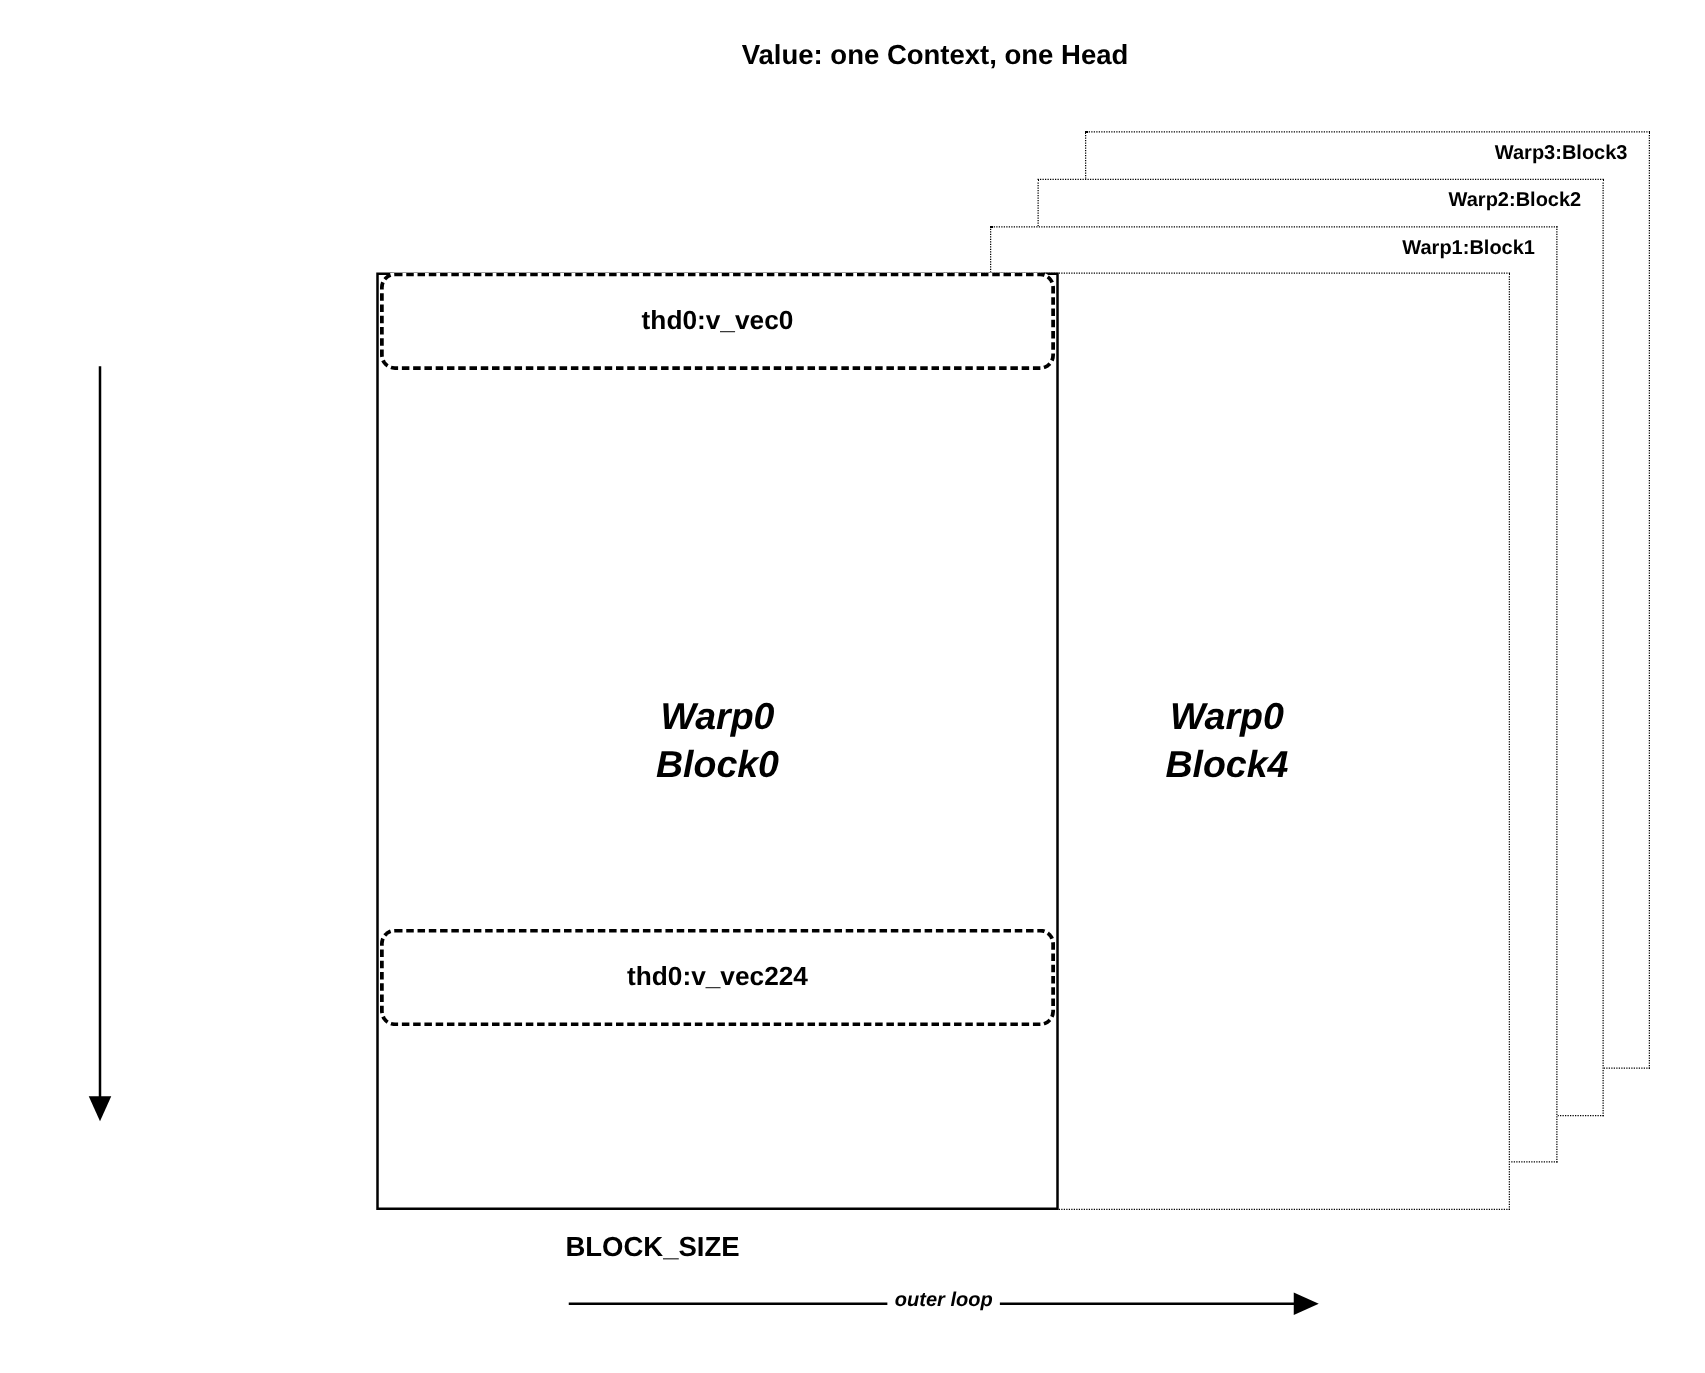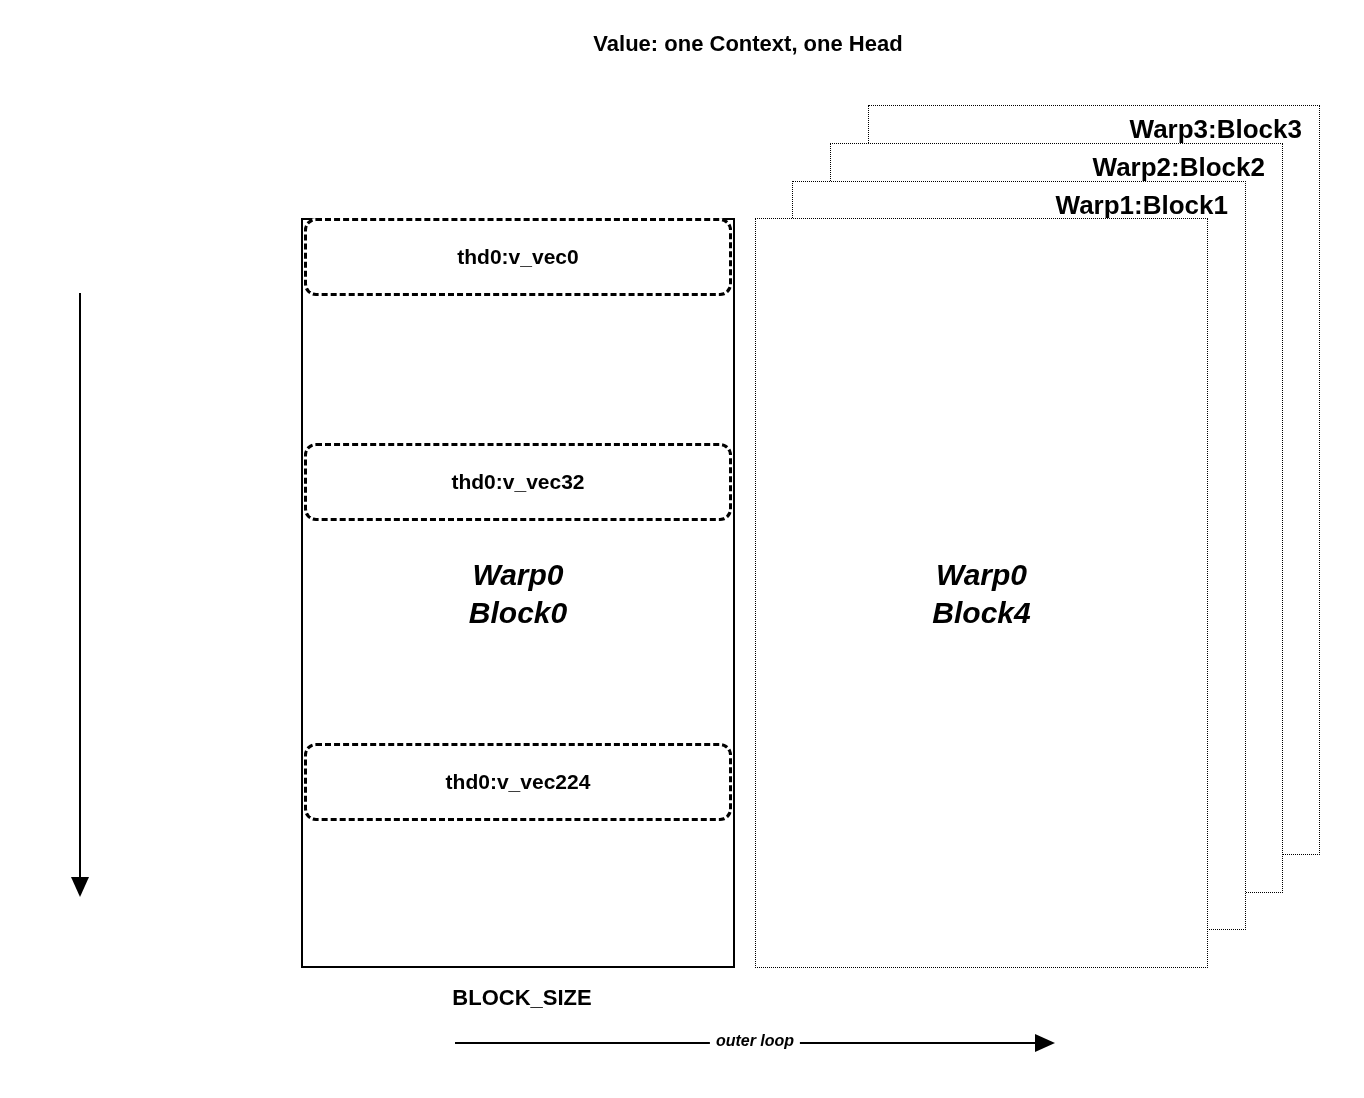--- a/index.html
+++ b/index.html
@@ -14,31 +14,31 @@
   .title {
     position:absolute; top:31px; left:748px; transform:translateX(-50%);
     font-size:22px; font-weight:bold; white-space:nowrap;
   }
   
   .backbox {
     position:absolute; border:1.5px dotted var(--ink); background:var(--bg);
   }
   .backbox .blabel {
     position:absolute; top:8px; right:17px;
-    font-size:26px; font-weight:bold; white-space:nowrap;
+    font-size:16px; font-weight:bold; white-space:nowrap;
   }
   .b3 { left:868px; top:105px; width:452px; height:750px; }
   .b2 { left:830px; top:143px; width:453px; height:750px; }
   .b1 { left:792px; top:181px; width:454px; height:749px; }
   .frontbox {
     position:absolute; left:755px; top:218px; width:453px; height:750px;
     border:1.5px dotted var(--ink); background:var(--bg);
   }
   .solidbox {
-    position:absolute; left:301px; top:218px; width:434px; height:750px;
+    position:absolute; left:301px; top:218px; width:546px; height:750px;
     border:2px solid var(--ink); background:var(--bg);
   }
   .biglabel {
     position:absolute; left:50%; top:50%; transform:translate(-50%,-50%);
     font-size:30px; font-weight:bold; font-style:italic;
     text-align:center; line-height:1.25; white-space:nowrap;
   }
   .cellrow {
     position:absolute; left:1px; right:1px; height:78px;
     display:flex; gap:5px;
@@ -103,23 +103,20 @@
     </div>
   </div>
 
   <div class="solidbox">
     <div class="cellrow r1">
       <div class="cell">
         <span>thd0:v_vec0</span>
       </div>
     </div>
     <div class="cellrow r2">
-      <div class="cell">
-        <span>thd0:v_vec32</span>
-      </div>
     </div>
     <div class="cellrow r3">
       <div class="cell">
         <span>thd0:v_vec224</span>
       </div>
     </div>
     <div class="biglabel">
       <div>Warp0</div>
       <div>Block0</div>
     </div>

